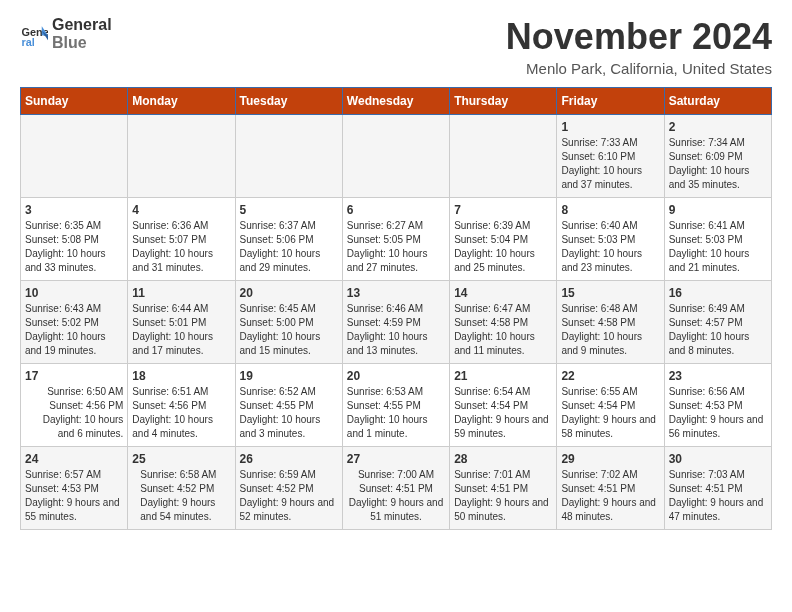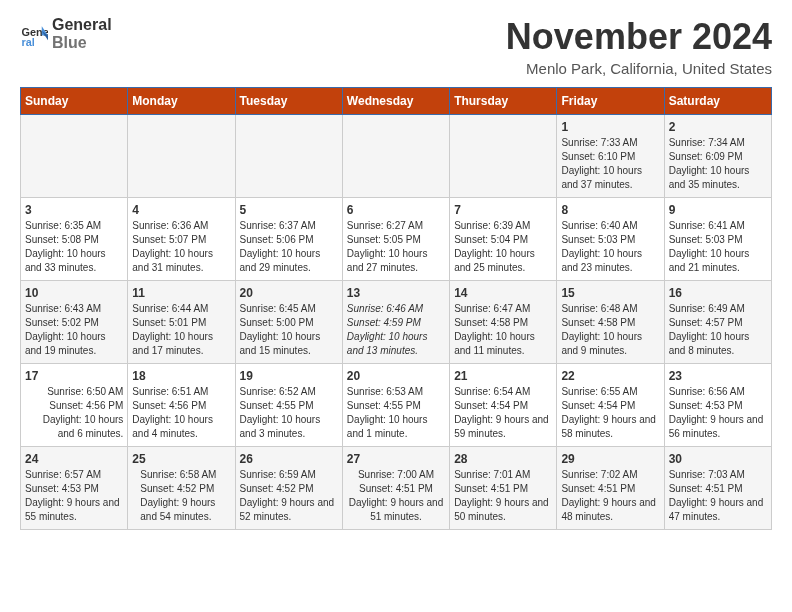--- a/index.html
+++ b/index.html
@@ -193,21 +193,21 @@
 Daylight: 10 hours and 17 minutes.</div>
         </td>
         <td>
           <span class="day-number">20</span>
           <div class="day-info" style="white-space: pre-line;">Sunrise: 6:45 AM
 Sunset: 5:00 PM
 Daylight: 10 hours and 15 minutes.</div>
         </td>
         <td>
           <span class="day-number">13</span>
-          <div class="day-info" style="white-space: pre-line; font-style: italic;">Sunrise: 6:46 AM
+          <div class="day-info" style="white-space: pre-line;">Sunrise: 6:46 AM
 Sunset: 4:59 PM
 Daylight: 10 hours and 13 minutes.</div>
         </td>
         <td>
           <span class="day-number">14</span>
           <div class="day-info" style="white-space: pre-line;">Sunrise: 6:47 AM
 Sunset: 4:58 PM
 Daylight: 10 hours and 11 minutes.</div>
         </td>
         <td>

